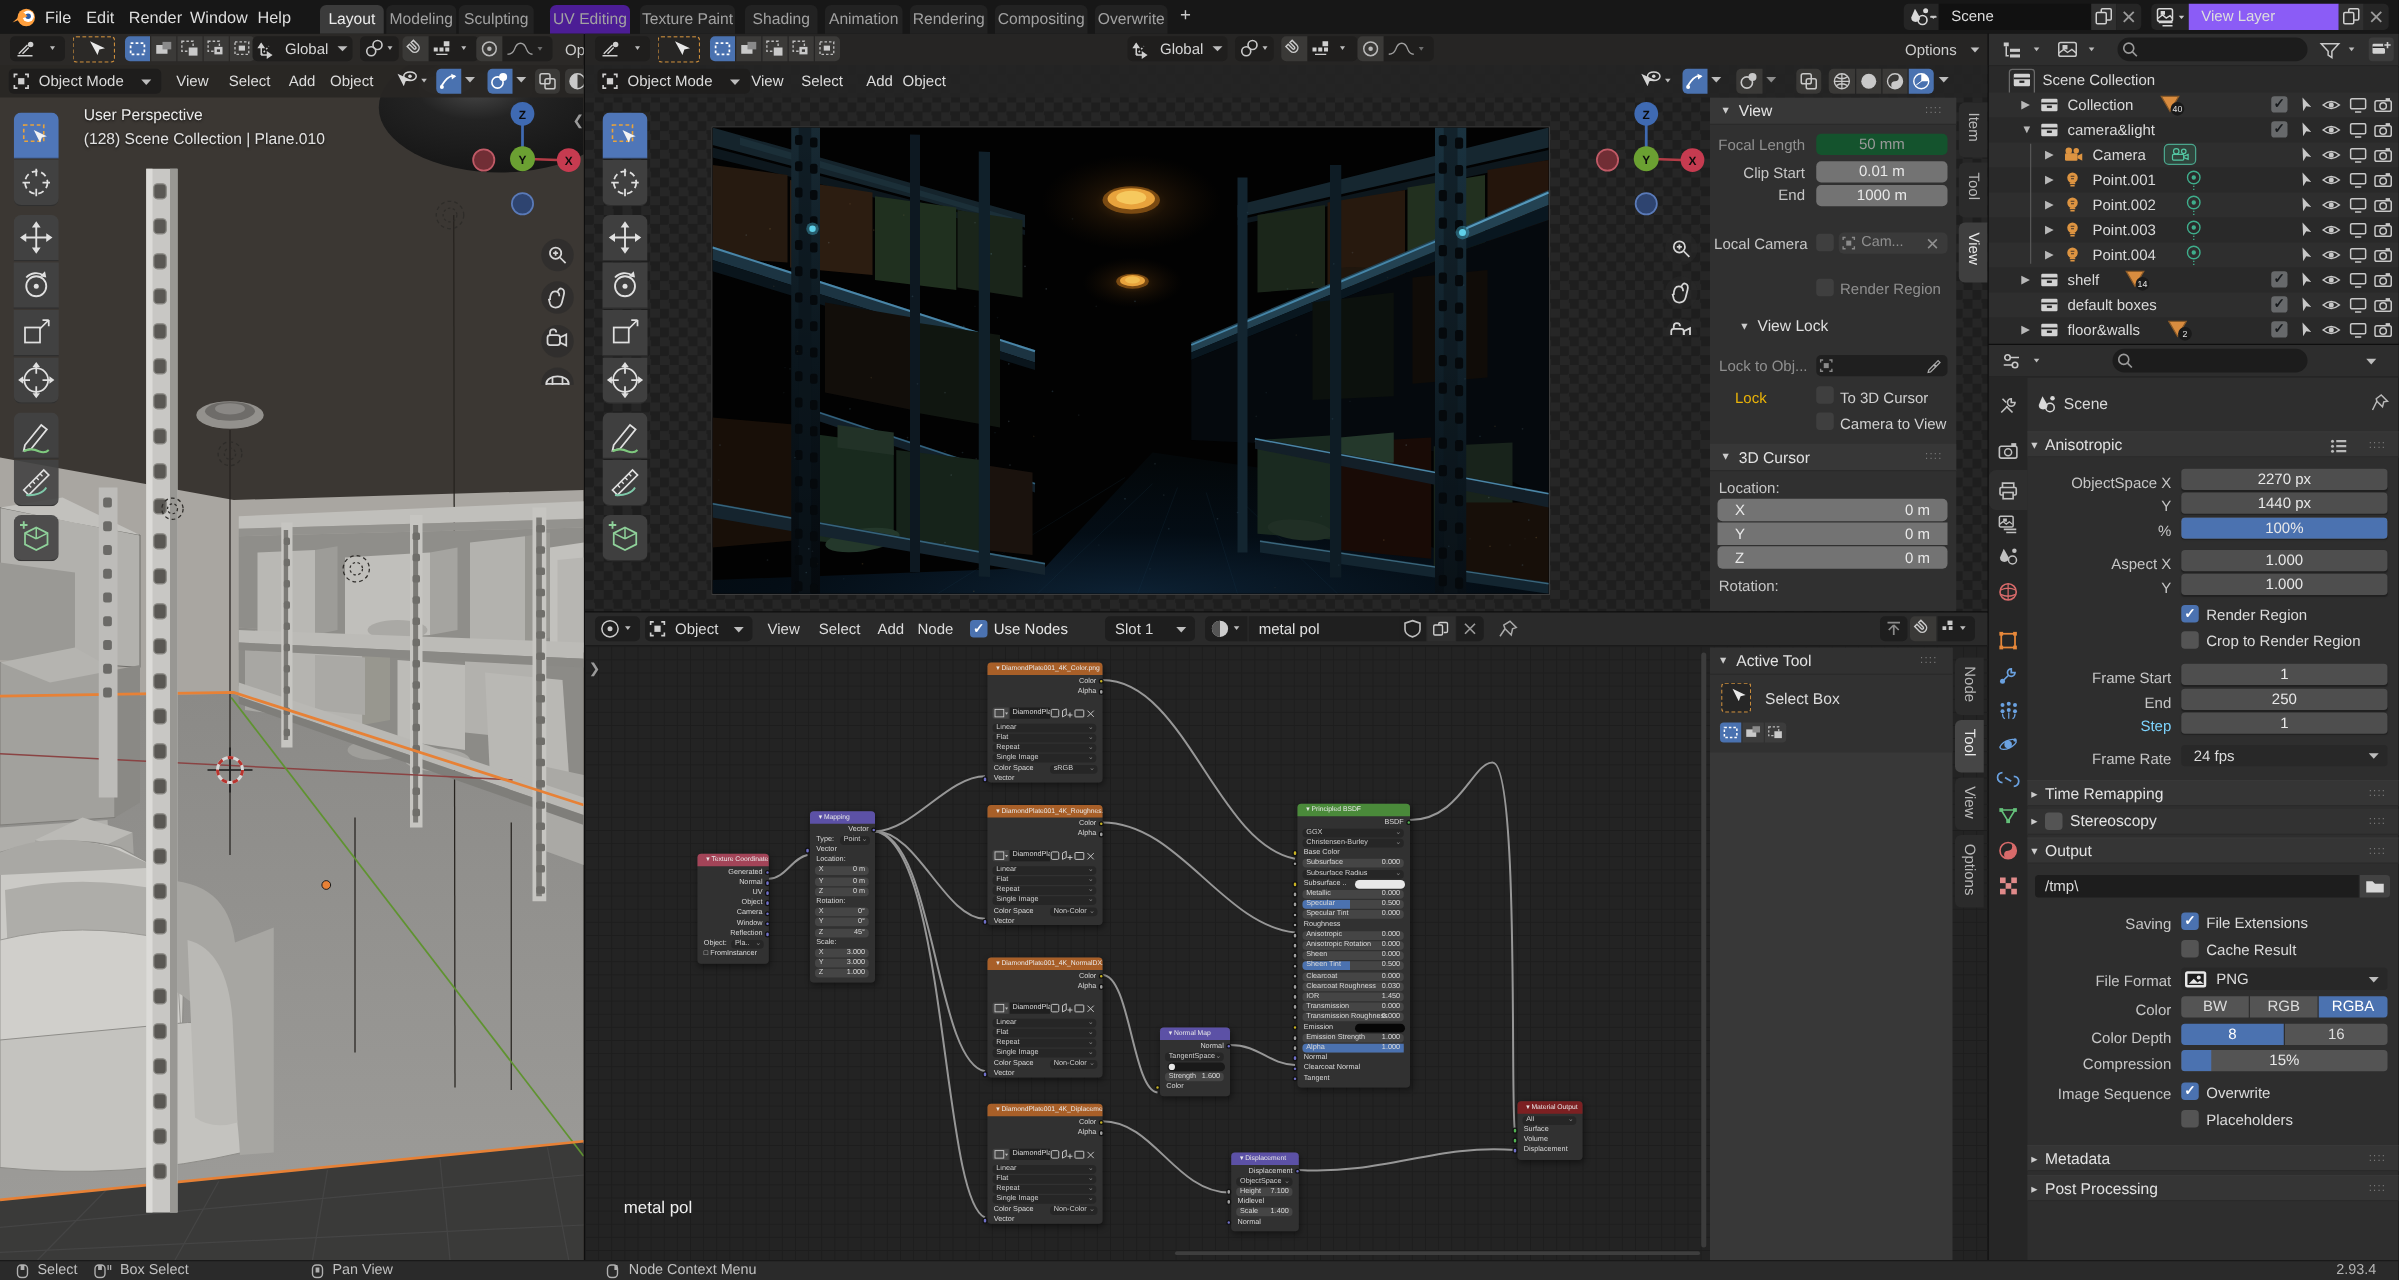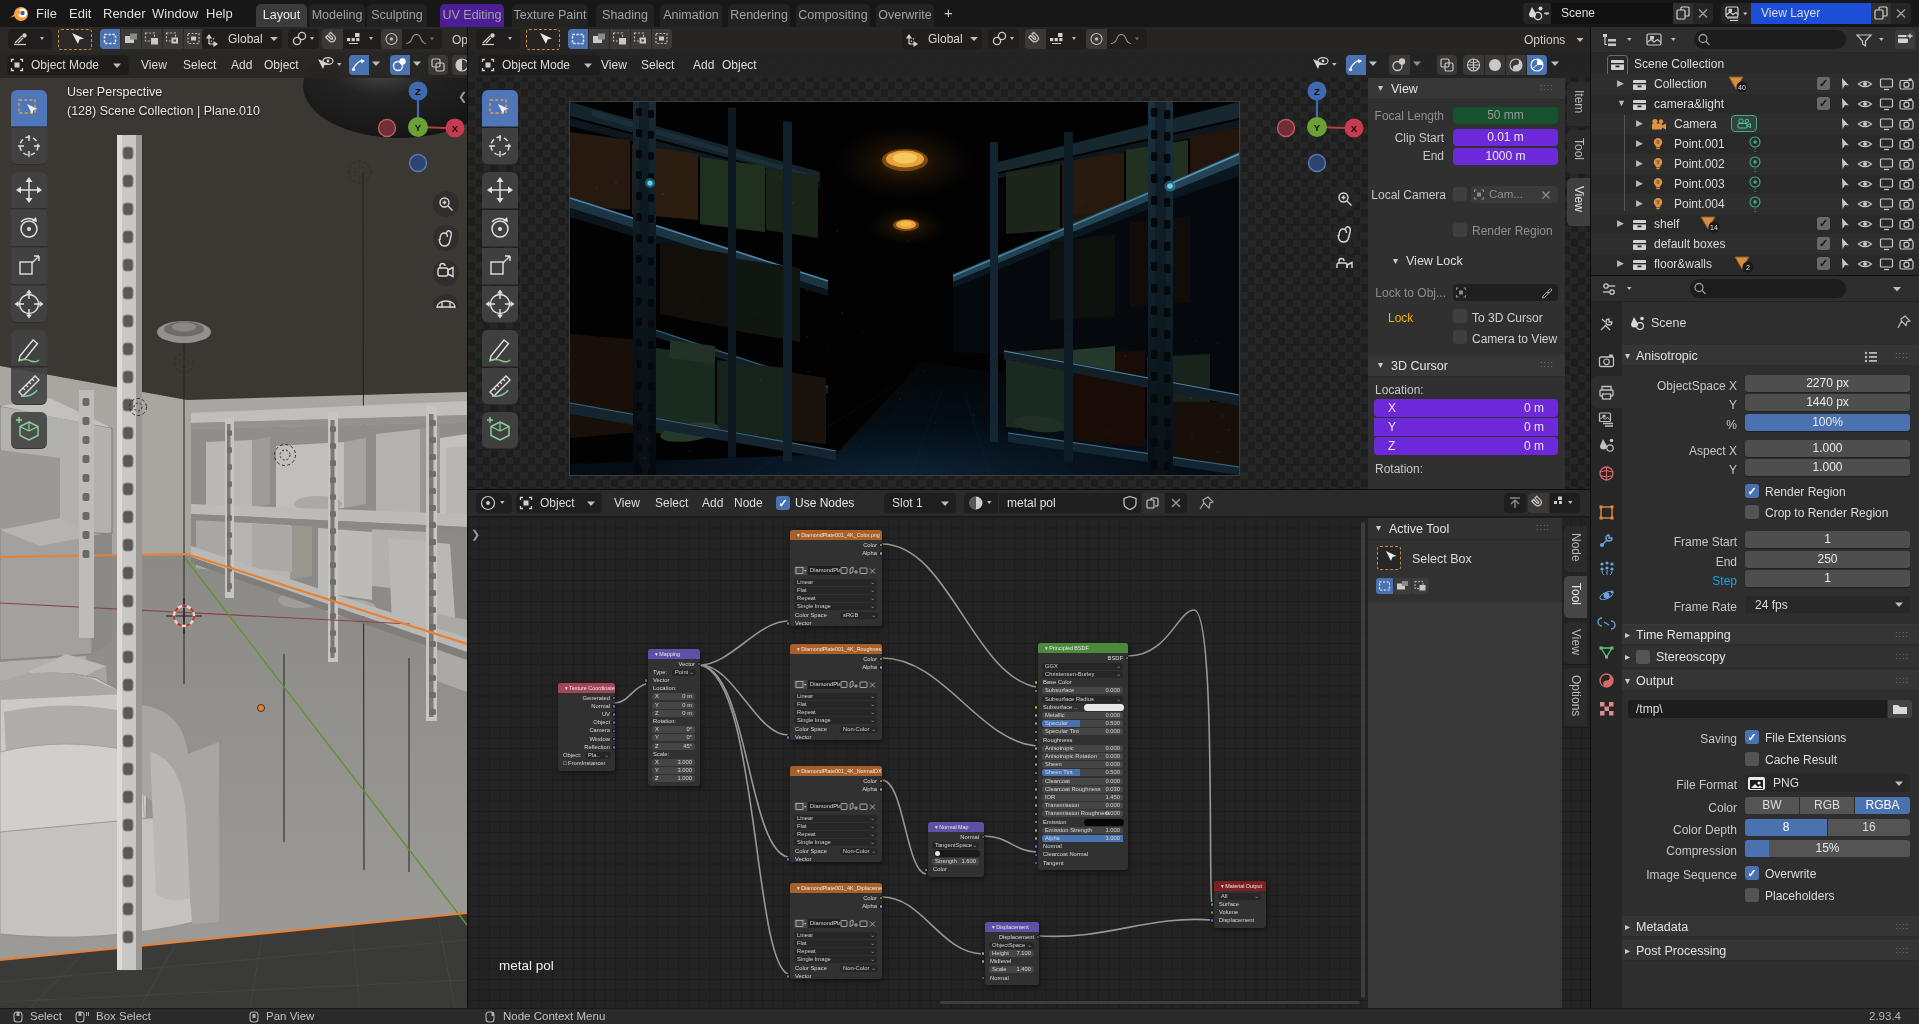--- a/index.html
+++ b/index.html
@@ -1,21 +1,21 @@
 <!DOCTYPE html>
 <html><head>
 <meta charset="utf-8">
 <style>
 * { margin:0; padding:0; box-sizing:border-box; }
 html,body { width:1919px; height:1024px; overflow:hidden; background:#101010; }
 body { font-family:"Liberation Sans", sans-serif; }
 #root { position:relative; width:1919px; height:1024px; background:#0e0e0e; }
 .abs { position:absolute; }
 .txt { color:#d4d4d4; font-size:12px; white-space:nowrap; }
-.slider { background:#6d28d9; border-radius:4px; color:#e9e9e9; font-size:12px; }
+.slider { background:#737373; border-radius:4px; color:#e9e9e9; font-size:12px; }
 .chk { width:14px; height:14px; border-radius:3px; background:#545454; display:inline-block; }
 .chk.on { background:#4b72b0; color:#fff; text-align:center; line-height:14px; font-size:11px; font-weight:bold; }
 .vtab { color:#b8b8b8; font-size:12px; writing-mode:vertical-rl; text-align:center; }
 </style>
 </head>
 <body>
 <div id="root">
 <div class="abs" style="left:0;top:0;width:1919px;height:27px;background:#171717;">
   <svg class="abs" style="left:9px;top:5px" width="20" height="17" viewBox="0 0 20 17">
     <circle cx="12" cy="9" r="7" fill="#ff9f3d"></circle>
@@ -67,21 +67,21 @@
 
   <div class="abs" style="left:1721px;top:3px;width:30px;height:21px;background:#252525;border-radius:4px 0 0 4px;">
     <svg width="30" height="21" viewBox="0 0 30 21">
           <rect x="5" y="4" width="12" height="10" rx="1.5" fill="none" stroke="#d8d8d8" stroke-width="1.2"></rect>
           <rect x="7.5" y="5.8" width="3.5" height="3" fill="#d8d8d8"></rect>
           <path d="M5 12 l4-3 3 2.5 3-2 2 2.5" fill="none" stroke="#d8d8d8" stroke-width="1.1"></path>
           <path d="M8 16.5 h11 M11 19 h8" stroke="#d8d8d8" stroke-width="1.2" transform="translate(-2,-1.5)"></path>
           <path d="M22 9.6 l4.4 0 -2.2 2.6z" fill="#c8c8c8"></path>
         </svg>
   </div>
-  <div class="abs" style="left:1751px;top:3px;width:120px;height:21px;background:#1d4ed8;color:#dddddd;font-size:12px;line-height:21px;padding-left:10px;">View Layer</div>
+  <div class="abs" style="left:1751px;top:3px;width:120px;height:21px;background:#8b5cf6;color:#dddddd;font-size:12px;line-height:21px;padding-left:10px;">View Layer</div>
   <div class="abs" style="left:1871px;top:3px;width:20px;height:21px;background:#303030;">
     <svg width="20" height="21" viewBox="0 0 20 21">
           <rect x="4" y="7" width="8" height="9" rx="1" fill="none" stroke="#d0d0d0" stroke-width="1.2"></rect>
           <path d="M8 7 V5 a1 1 0 0 1 1-1 h6 a1 1 0 0 1 1 1 v7 a1 1 0 0 1-1 1 h-3" fill="none" stroke="#d0d0d0" stroke-width="1.2"></path>
         </svg>
   </div>
   <div class="abs" style="left:1891px;top:3px;width:20px;height:21px;background:#252525;border-radius:0 4px 4px 0;">
     <svg width="20" height="21" viewBox="0 0 20 21">
           <path d="M6 6.5 L14 14.5 M14 6.5 L6 14.5" stroke="#9a9a9a" stroke-width="1.5"></path>
         </svg>
@@ -2081,21 +2081,21 @@
       <div style="position:absolute;left:154px;top:229px;width:14px;height:14px;background:#545454;border-radius:3px;color:#fff;font-size:11px;line-height:14px;text-align:center;font-weight:bold;"></div>
       <span style="position:absolute;left:174px;top:230px;font-size:12px;color:#dcdcdc;">Crop to Render Region</span>
       <span style="position:absolute;left:60px;top:259px;width:86px;text-align:right;font-size:12px;color:#c6c6c6;white-space:nowrap;">Frame Start</span>
       <div style="position:absolute;left:154px;top:255px;width:165px;height:17px;background:#4e4e4e;border-radius:3px;overflow:hidden;box-shadow:0 1px 1px rgba(0,0,0,0.3);">
         <div style="position:absolute;width:100%;text-align:center;line-height:17px;font-size:12px;color:#e9e9e9;">1</div>
       </div>
       <span style="position:absolute;left:60px;top:279px;width:86px;text-align:right;font-size:12px;color:#c6c6c6;white-space:nowrap;">End</span>
       <div style="position:absolute;left:154px;top:275px;width:165px;height:17px;background:#4e4e4e;border-radius:3px;overflow:hidden;box-shadow:0 1px 1px rgba(0,0,0,0.3);">
         <div style="position:absolute;width:100%;text-align:center;line-height:17px;font-size:12px;color:#e9e9e9;">250</div>
       </div>
-      <span style="position:absolute;left:60px;top:298px;width:86px;text-align:right;font-size:12px;color:#0ea5e9;white-space:nowrap;">Step</span>
+      <span style="position:absolute;left:60px;top:298px;width:86px;text-align:right;font-size:12px;color:#7dd3fc;white-space:nowrap;">Step</span>
       <div style="position:absolute;left:154px;top:294px;width:165px;height:17px;background:#4e4e4e;border-radius:3px;overflow:hidden;box-shadow:0 1px 1px rgba(0,0,0,0.3);">
         <div style="position:absolute;width:100%;text-align:center;line-height:17px;font-size:12px;color:#e9e9e9;">1</div>
       </div>
       <span style="position:absolute;left:60px;top:324px;width:86px;text-align:right;font-size:12px;color:#c6c6c6;white-space:nowrap;">Frame Rate</span>
       <div style="position:absolute;left:154px;top:320px;width:165px;height:17px;background:#282828;border-radius:3px;">
         <span style="position:absolute;left:10px;top:2px;font-size:12px;color:#dcdcdc">24 fps</span>
         <svg style="position:absolute;right:6px;top:5px" width="10" height="8" viewBox="0 0 10 8">
           <path d="M1 1.5 l4 4.5 4-4.5z" fill="#bdbdbd"></path>
         </svg>
       </div>

